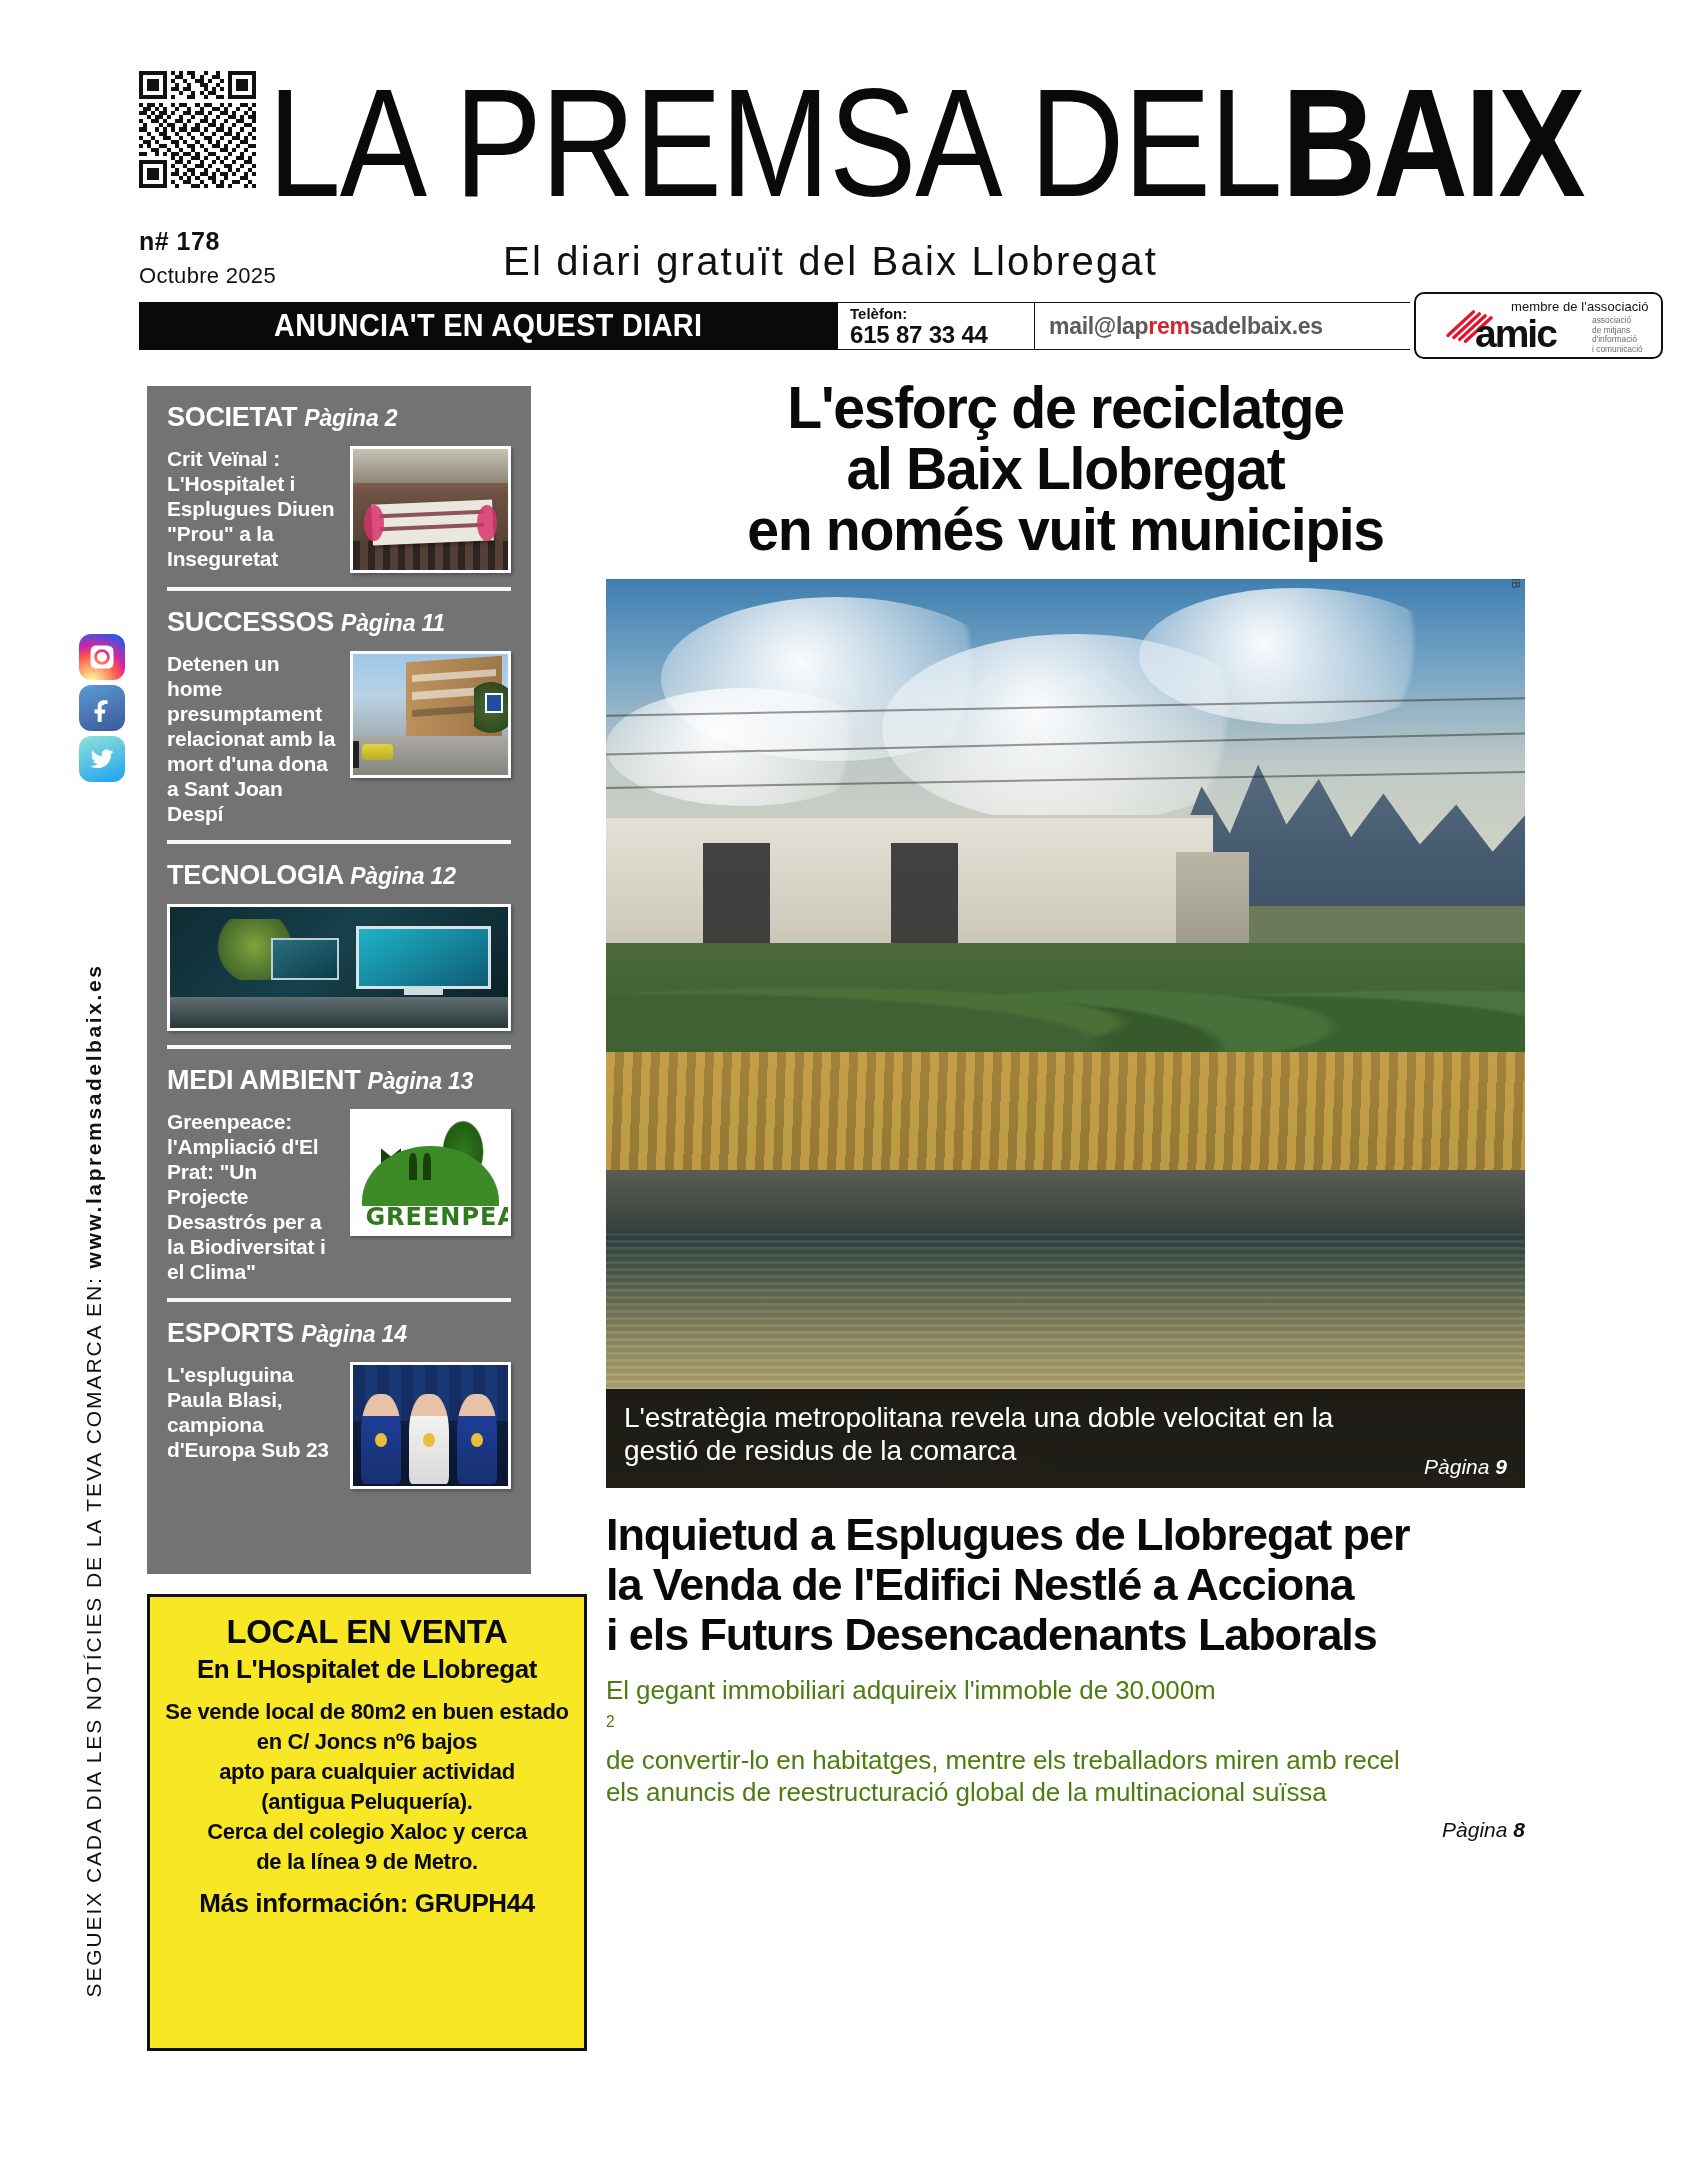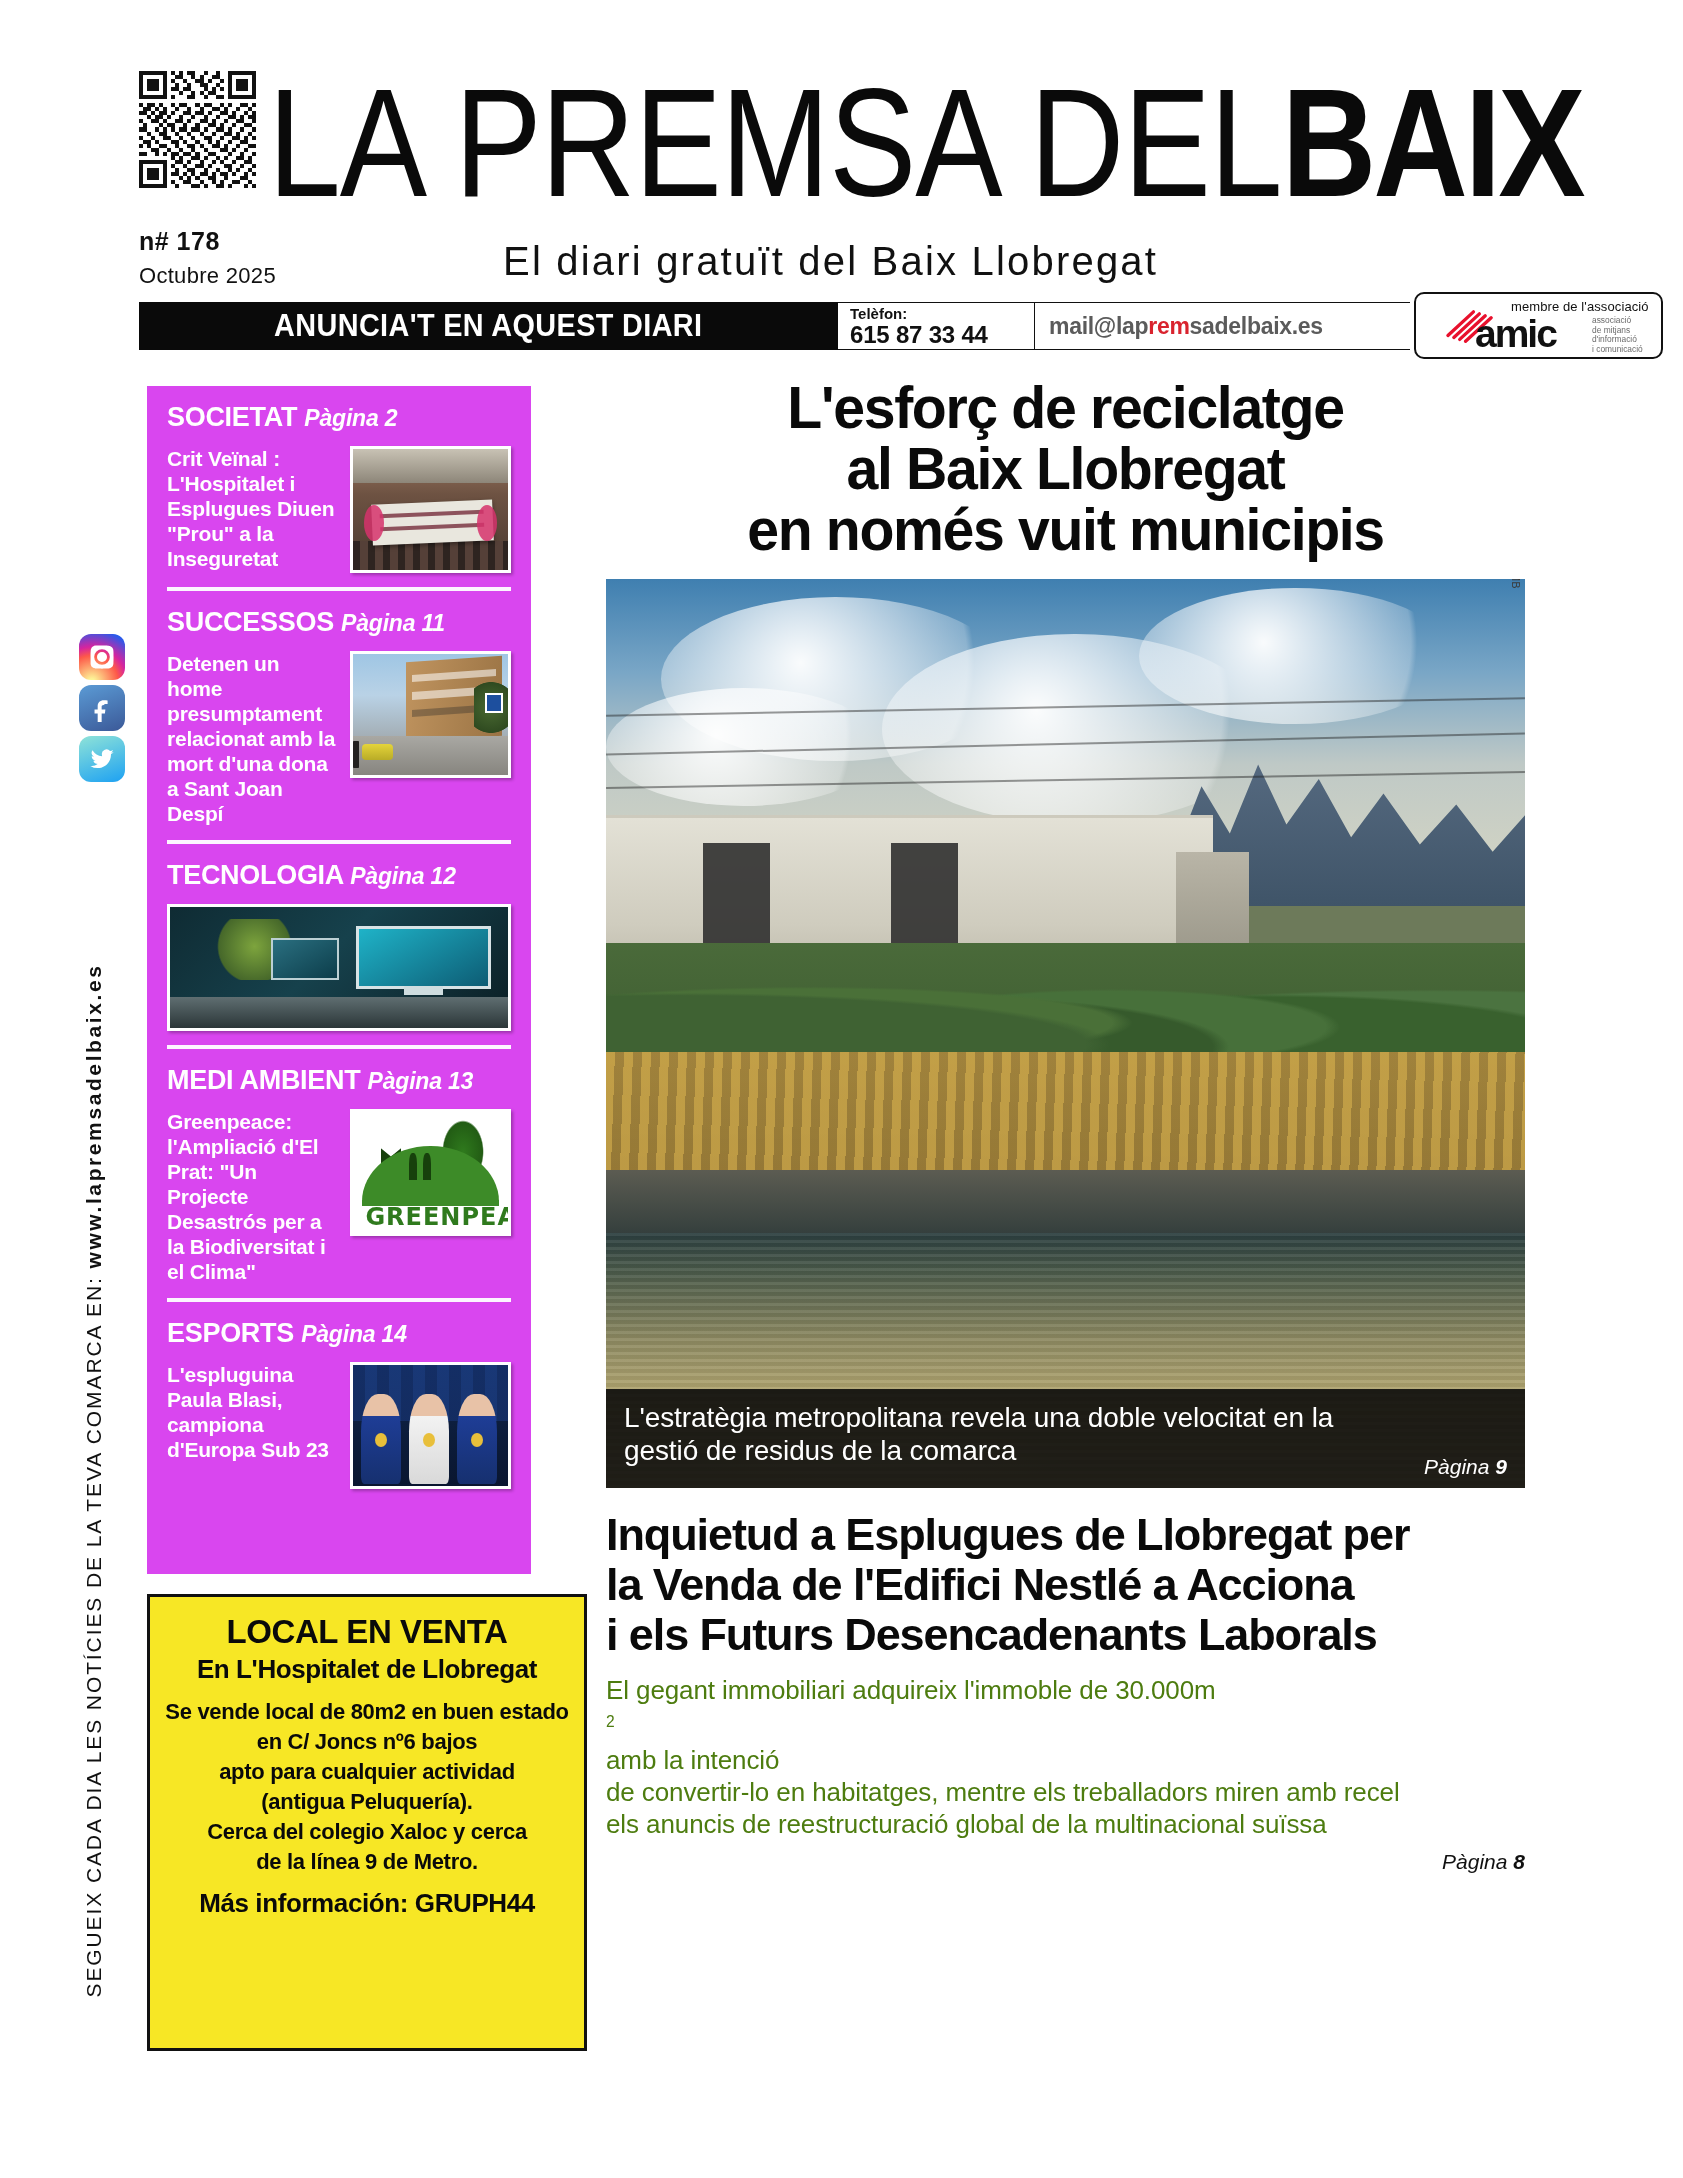--- a/index.html
+++ b/index.html
@@ -114,21 +114,21 @@
   }
   #amic-sub {
     position:absolute; left:176px; top:22px; width:75px;
     font-size:8.4px; color:#6b6b6b; line-height:9.5px;
   }
   #amic-sub span { display:block; white-space:nowrap; }
 
   
   #redcol {
     position:absolute; left:147px; top:386px; width:384px; height:1188px;
-    background:#d946ef;
+    background:#737373;
   }
   .rsec { position:relative; padding:0 20px; }
   .rsec-head {
     color:#fff; font-size:27px; font-weight:800; letter-spacing:-0.3px;
     padding-top:16px; white-space:nowrap;
   }
   .rsec-head .pg { font-size:23px; font-weight:700; font-style:italic; letter-spacing:-0.2px; }
   .rsec-body { display:flex; gap:10px; margin-top:13px; }
   .rsec-title {
     color:#fff; font-size:21px; font-weight:800; line-height:25px;
@@ -896,21 +896,21 @@
       </div>
     </div>
 
     <div id="sec-headline">
       <span>Inquietud a Esplugues de Llobregat per</span>
       <span>la Venda de l'Edifici Nestlé a Acciona</span>
       <span>i els Futurs Desencadenants Laborals</span>
     </div>
 
     <div id="sec-body">
-      <span><span>El gegant immobiliari adquireix l'immoble de 30.000m</span><sup>2</sup><span> amb la intenció</span></span>
+      <span><span>El gegant immobiliari adquireix l'immoble de 30.000m</span><sup>2</sup></span>
       <span>de convertir-lo en habitatges, mentre els treballadors miren amb recel</span>
       <span>els anuncis de reestructuració global de la multinacional suïssa</span>
     </div>
 
     <div id="sec-page">
       <span>Pàgina</span>
       <b>8</b>
     </div>
 
   </div>

